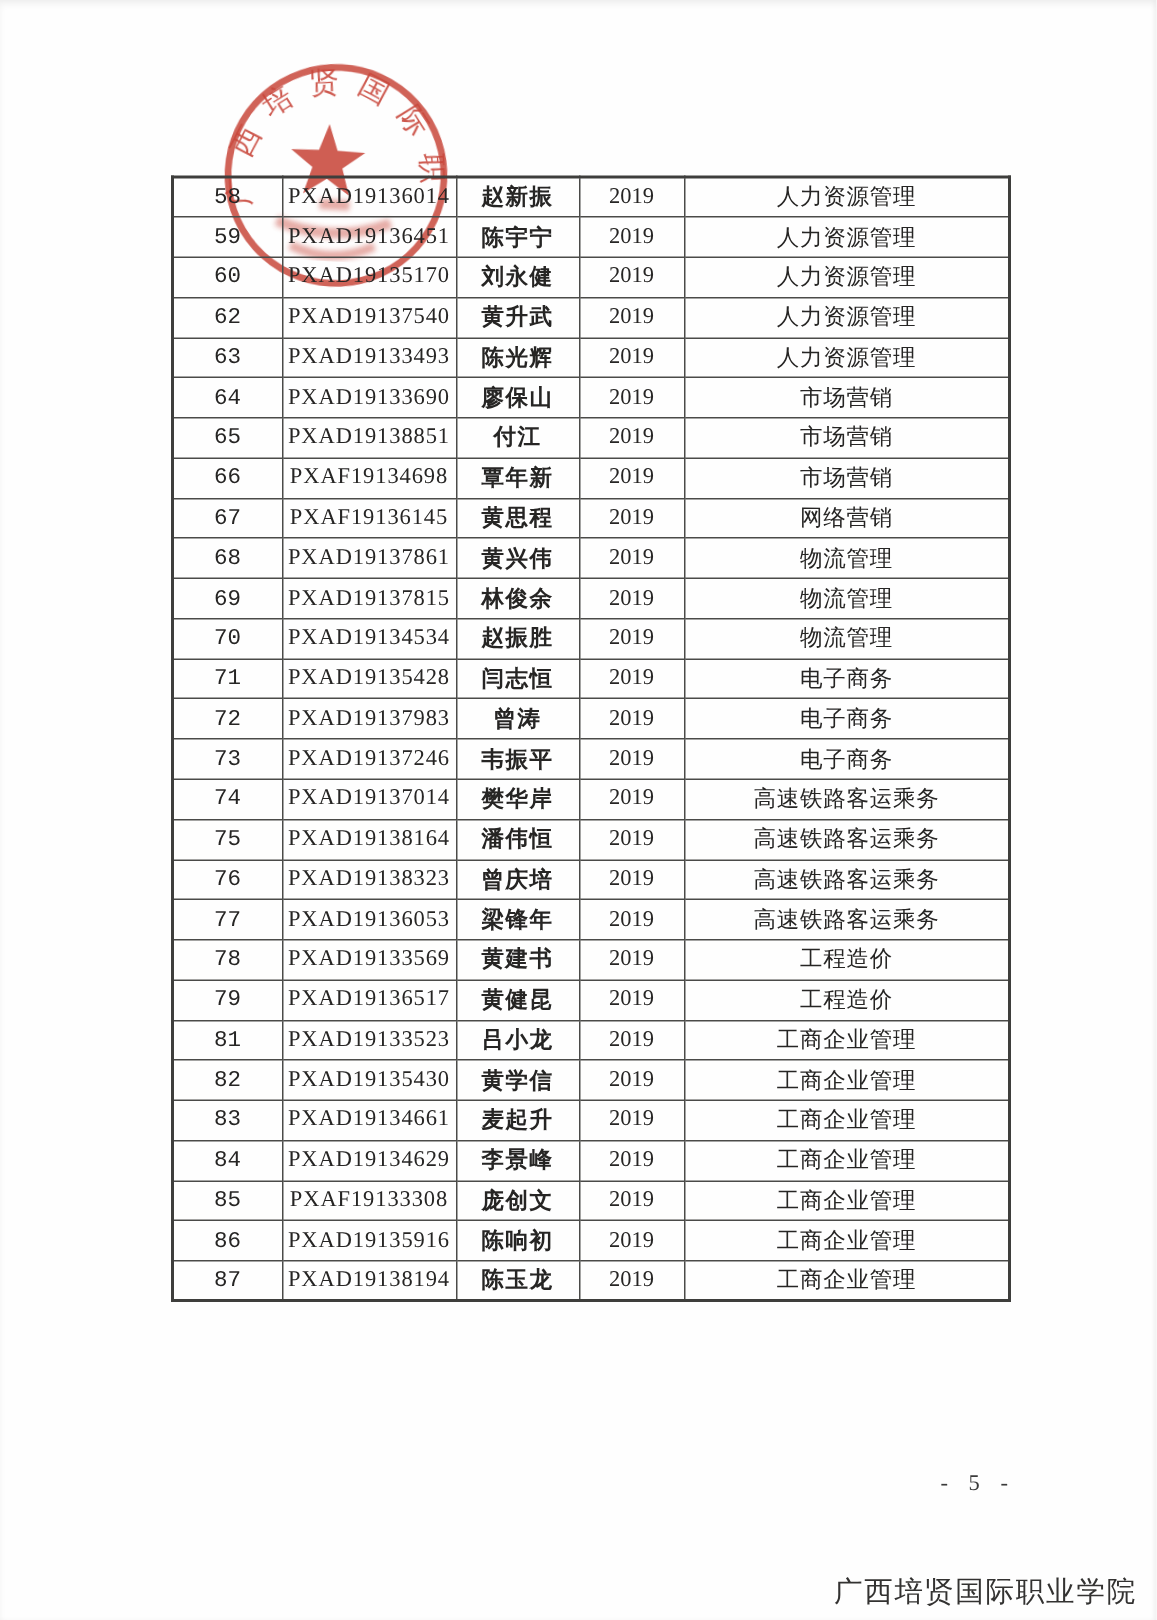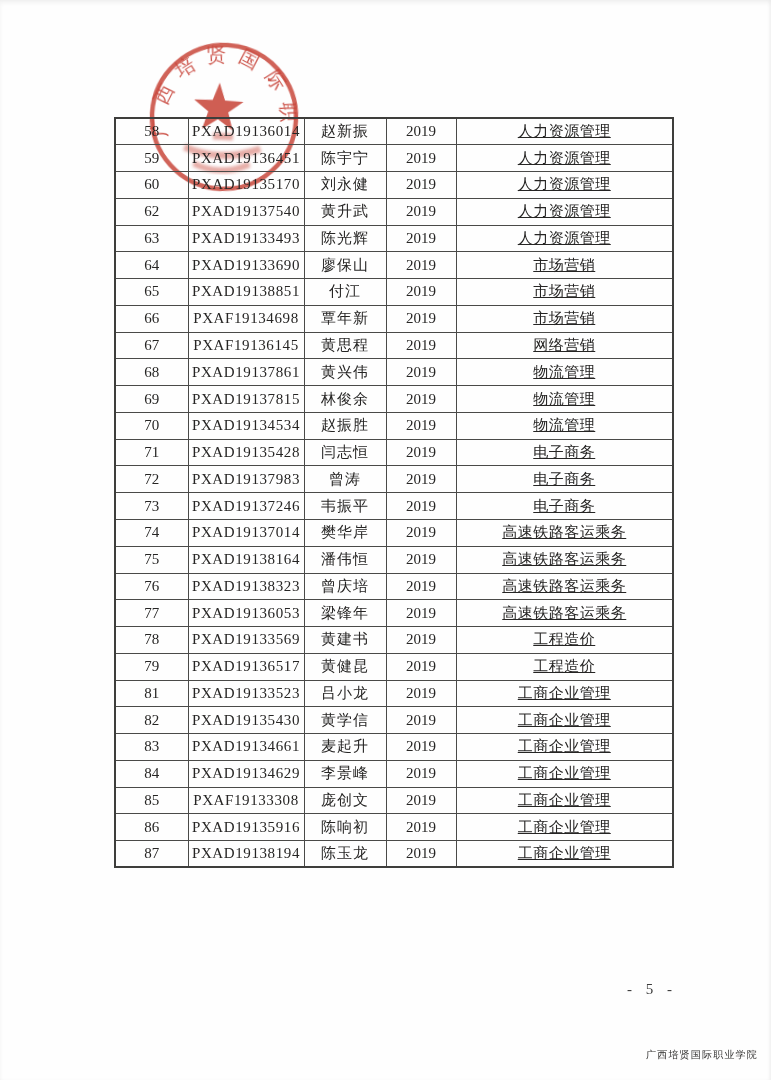--- a/index.html
+++ b/index.html
@@ -40,25 +40,25 @@
     text-align: center;
     vertical-align: middle;
     padding: 0;
     color: #262524;
     font-size: 15px;
     overflow: hidden;
     white-space: nowrap;
   }
   table.roster tr { height: 26.77px; }
   table.roster { border: 2px solid #3e3e3c; }
-  td.c-no   { font-size: 15px; }
+  td.c-no   { font-size: 15px; font-family: Liberation Mono, monospace; }
   td.c-id   { font-size: 13.5px; letter-spacing: 0.6px; }
-  td.c-name { font-size: 15px; letter-spacing: 1px; }
+  td.c-name { font-size: 15px; letter-spacing: 1px; font-weight: bold; }
   td.c-year { font-size: 14.5px; }
-  td.c-major{ font-size: 15px; letter-spacing: 0.5px; text-decoration: underline; }
+  td.c-major{ font-size: 15px; letter-spacing: 0.5px; }
 
   
   .stamp {
     position: absolute;
     left: 144px;
     top: 37px;
     width: 160px;
     height: 160px;
     mix-blend-mode: multiply;
     opacity: 0.92;
@@ -75,21 +75,21 @@
     text-align: center;
     font-size: 15px;
     letter-spacing: 5px;
     color: #3b3b3b;
     font-family: "Liberation Serif", "DejaVu Serif", serif;
   }
   .footer-org {
     position: absolute;
     right: 13px;
     top: 1048px;
-    font-size: 10px;
+    font-size: 19px;
     letter-spacing: 1.2px;
     color: #333231;
     font-family: "Liberation Sans", "DejaVu Sans", sans-serif;
   }
 </style>
 </head>
 <body>
 
 <div class="page">
 

